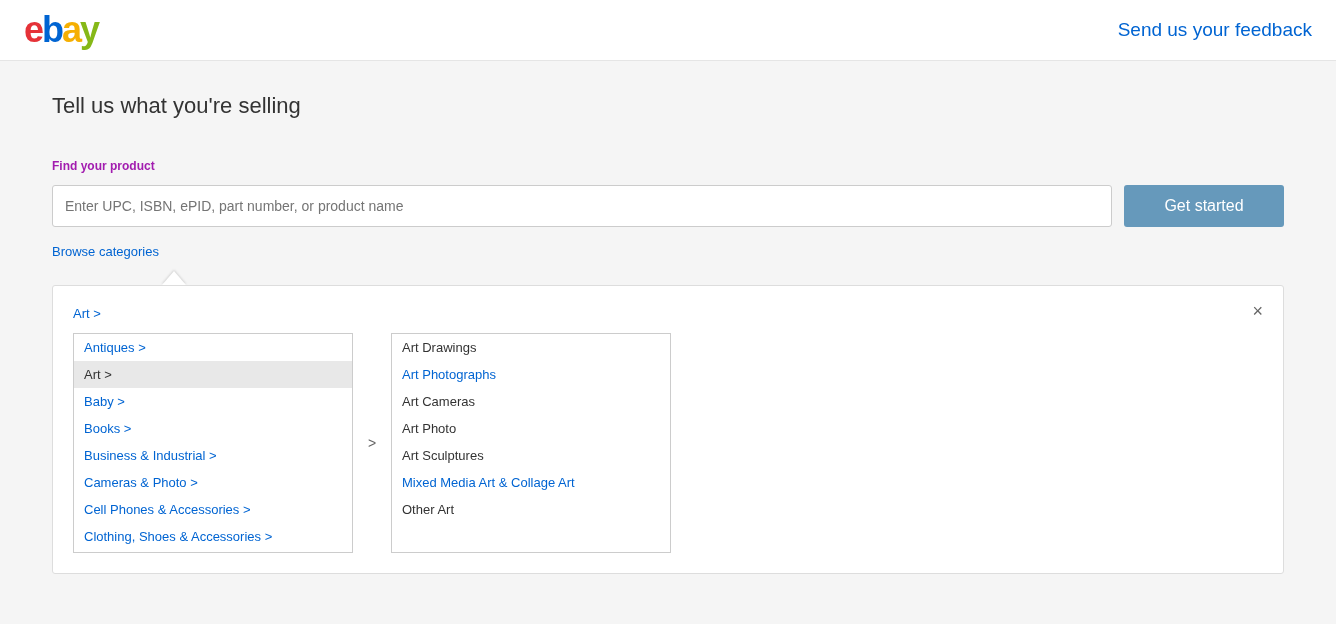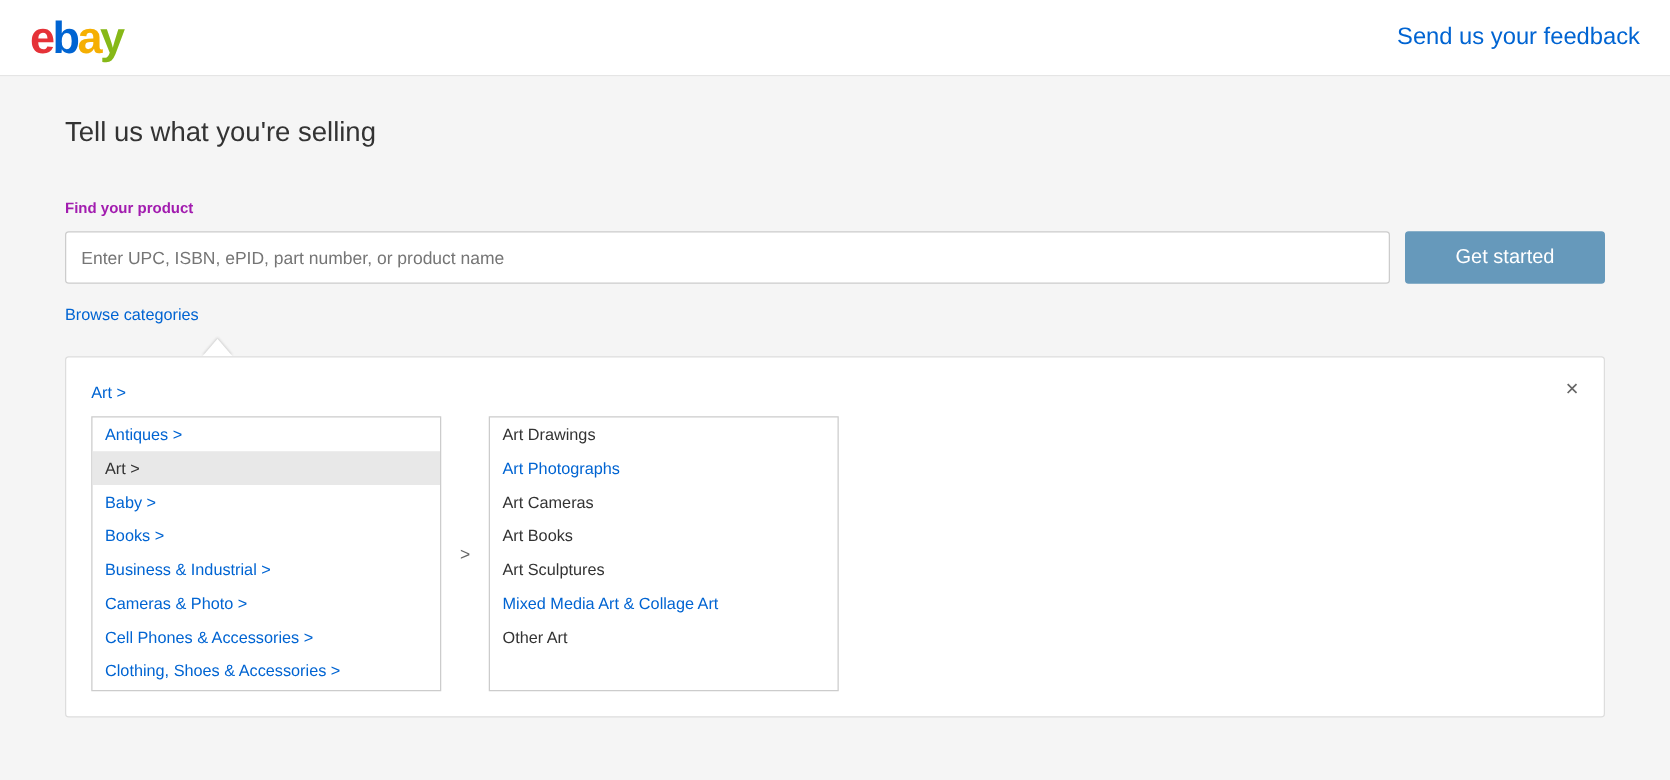--- a/index.html
+++ b/index.html
@@ -219,21 +219,21 @@
             <li class="link-style">Clothing, Shoes &amp; Accessories &gt;</li>
           </ul>
       </div>
       <div class="arrow-col">&gt;</div>
       <div class="list-wrapper">
         <ul class="subcategory-list">
 
         <li>Art Drawings</li>
             <li class="link-style">Art Photographs</li>
             <li>Art Cameras</li>
-            <li>Art Books</li>
+            <li>Art Photo</li>
             <li>Art Sculptures</li>
             <li class="link-style">Mixed Media Art &amp; Collage Art</li>
             <li>Other Art</li>
           </ul>
       </div>
     </div>
   </div>
 </div>
 
 </body></html>

